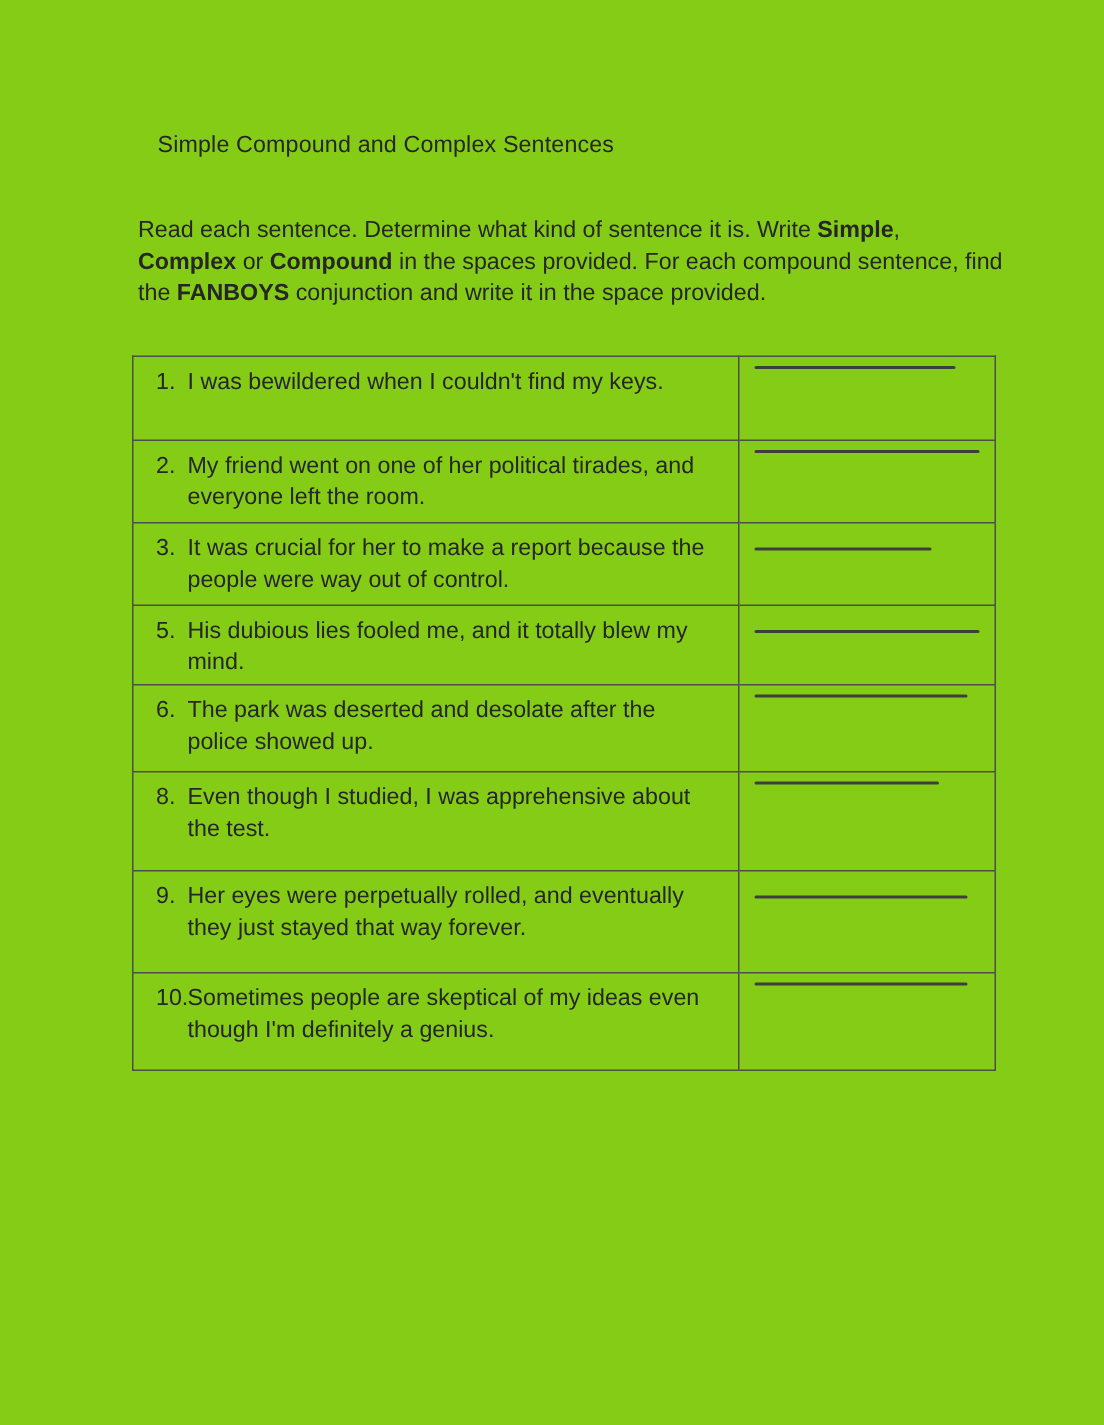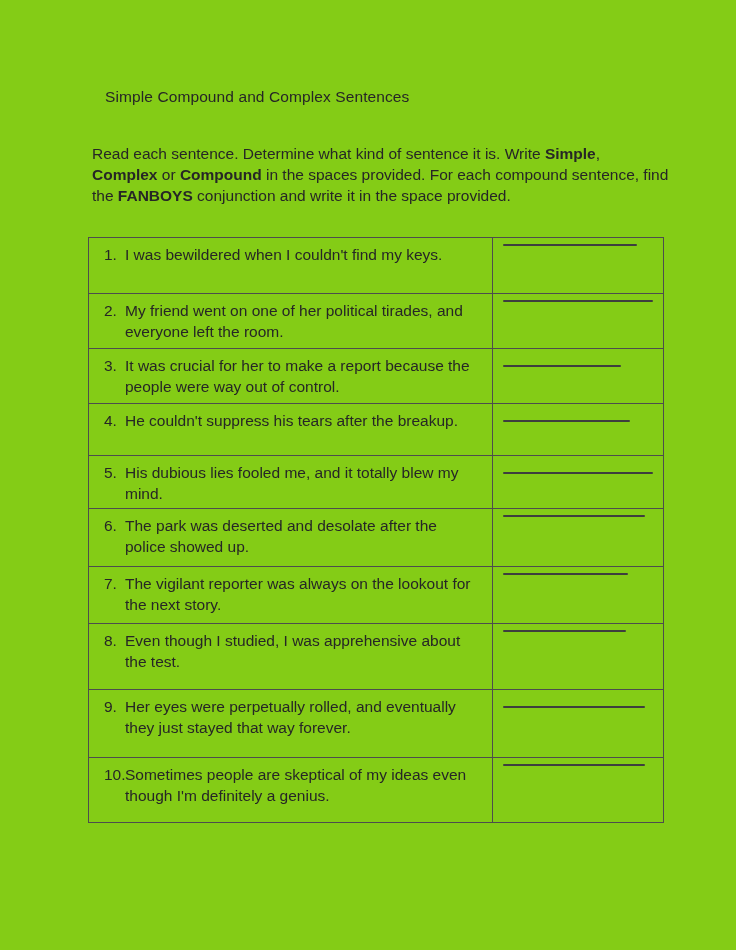--- a/index.html
+++ b/index.html
@@ -88,57 +88,37 @@
         <tr style="height: 55px;">
           <td class="sentence-cell">
             <div class="sentence-wrap"><span class="num">3.</span><span class="sentence-line first">It was crucial for her to make a report because the</span><span class="sentence-line">people were way out of control.</span></div>
           </td>
           <td class="answer-cell">
             <div class="answer-inner top">
               <span class="blank" style="width: 118px;"></span>
             </div>
           </td>
         </tr>
-        <tr style="height: 52px;">
-          <td class="sentence-cell">
-            <div class="sentence-wrap"><span class="num">4.</span><span class="sentence-line first">He couldn't suppress his tears after the breakup.</span></div>
-          </td>
-          <td class="answer-cell">
-            <div class="answer-inner top">
-              <span class="blank" style="width: 127px;"></span>
-            </div>
-          </td>
-        </tr>
         <tr style="height: 48px;">
           <td class="sentence-cell">
             <div class="sentence-wrap"><span class="num">5.</span><span class="sentence-line first">His dubious lies fooled me, and it totally blew my</span><span class="sentence-line">mind.</span></div>
           </td>
           <td class="answer-cell">
             <div class="answer-inner top">
               <span class="blank" style="width: 150px;"></span>
             </div>
           </td>
         </tr>
         <tr style="height: 58px;">
           <td class="sentence-cell">
             <div class="sentence-wrap"><span class="num">6.</span><span class="sentence-line first">The park was deserted and desolate after the</span><span class="sentence-line">police showed up.</span></div>
           </td>
           <td class="answer-cell">
             <div class="answer-inner bottom">
               <span class="blank" style="width: 142px;"></span>
-            </div>
-          </td>
-        </tr>
-        <tr style="height: 57px;">
-          <td class="sentence-cell">
-            <div class="sentence-wrap"><span class="num">7.</span><span class="sentence-line first">The vigilant reporter was always on the lookout for</span><span class="sentence-line">the next story.</span></div>
-          </td>
-          <td class="answer-cell">
-            <div class="answer-inner bottom">
-              <span class="blank" style="width: 125px;"></span>
             </div>
           </td>
         </tr>
         <tr style="height: 66px;">
           <td class="sentence-cell">
             <div class="sentence-wrap"><span class="num">8.</span><span class="sentence-line first">Even though I studied, I was apprehensive about</span><span class="sentence-line">the test.</span></div>
           </td>
           <td class="answer-cell">
             <div class="answer-inner bottom">
               <span class="blank" style="width: 123px;"></span>

